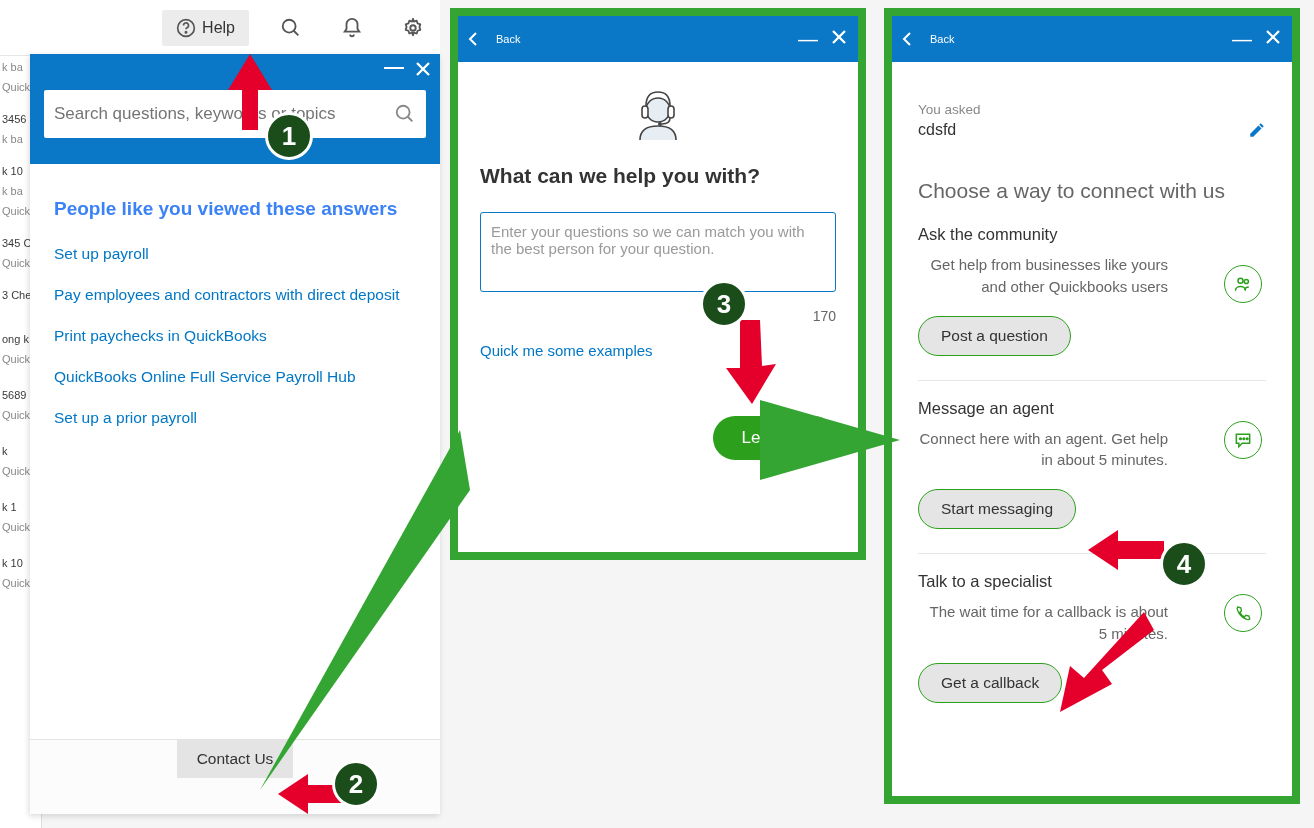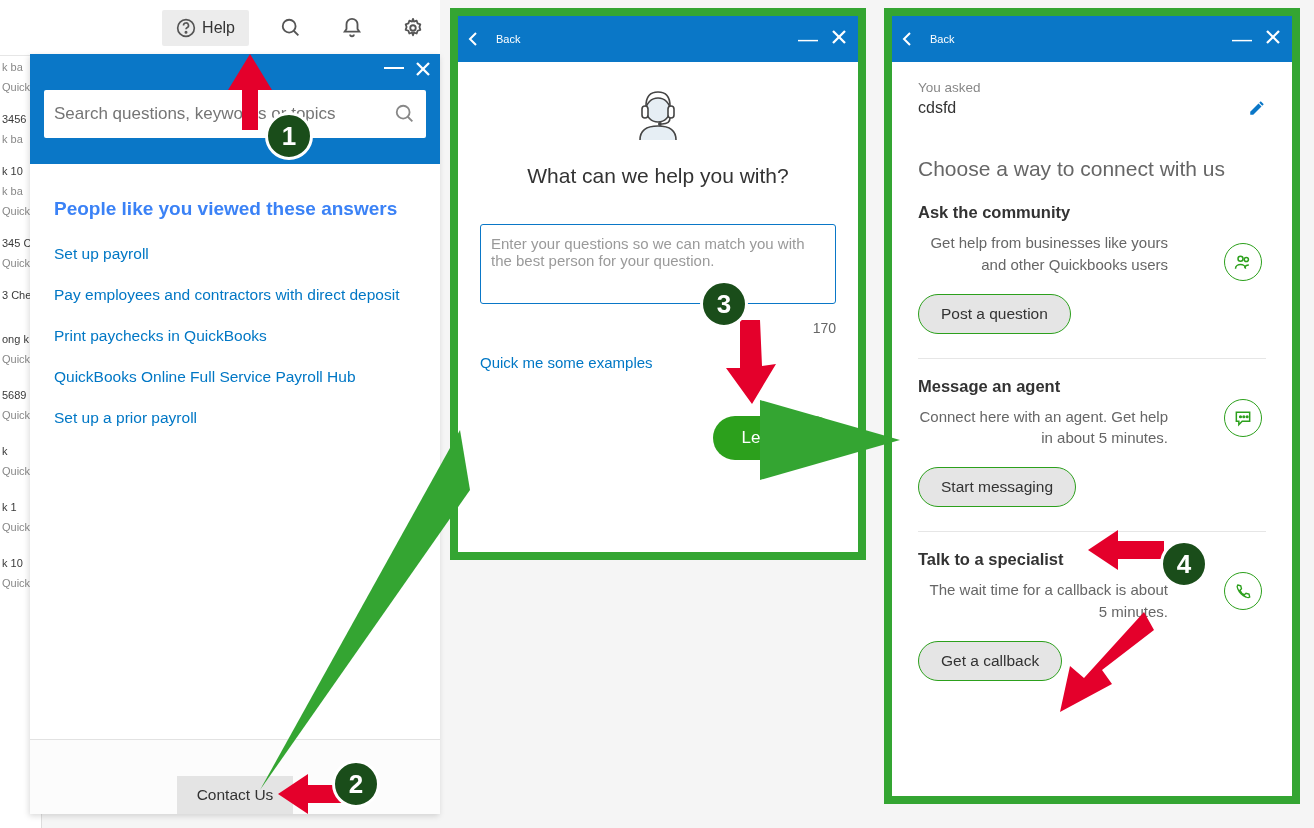--- a/index.html
+++ b/index.html
@@ -112,21 +112,21 @@
     color: #0077c5;
     font-size: 15.5px;
     margin-bottom: 20px;
     cursor: pointer;
     line-height: 1.35;
   }
   .panel1 .p1-footer {
     border-top: 1px solid #e2e2e2;
     height: 75px;
     display: flex;
-    align-items: flex-end;
+    align-items: flex-start;
     justify-content: center;
     background:#fcfcfc;
   }
   .panel1 .contact-us {
     background: #e4e4e4;
     color: #333;
     font-size: 15.5px;
     padding: 10px 20px;
     border: none;
     cursor: pointer;
@@ -160,25 +160,25 @@
   .panel2 .p2-body {
     padding: 22px 22px 0 22px;
     position: relative;
     flex:1;
   }
   .panel2 .agent-icon {
     display:block;
     margin: 0 auto 16px auto;
   }
   .panel2 h2 {
-    text-align: center;
+    text-align: left;
     font-size: 21px;
-    font-weight: 400;
-    color: #333;
-    margin-bottom: 36px;
+    font-weight: 700;
+    color: #333;
+    margin-bottom: 24px;
   }
   .panel2 textarea {
     width: 100%;
     height: 80px;
     border: 1.5px solid #0a77c7;
     border-radius: 3px;
     padding: 10px;
     font-size: 15px;
     font-family: inherit;
     color: #333;
@@ -220,20 +220,21 @@
     width: 416px; height: 796px;
     border: 8px solid #34a532;
     background: #fff;
     display: flex;
     flex-direction: column;
   }
   .panel3 .p3-body {
     padding: 18px 26px 0 26px;
     flex:1;
     overflow:hidden;
+    margin-top:22px;
   }
   .panel3 .you-asked-lbl { font-size: 13.5px; color: #888; }
   .panel3 .you-asked-row {
     display: flex; justify-content: space-between; align-items: flex-start;
     margin-top: 4px;
   }
   .panel3 .you-asked-val { font-size: 16px; color: #333; }
   .panel3 .edit-ic { color: #0a77c7; cursor: pointer; }
   .panel3 h2 {
     font-size: 21px;
@@ -242,21 +243,21 @@
     margin: 36px 0 22px 0;
   }
   .panel3 .section {
     border-bottom: 1px solid #e6e6e6;
     padding: 18px 0 24px 0;
     position: relative;
   }
   .panel3 .section:last-child { border-bottom: none; }
   .panel3 .sec-title {
     font-size: 16.5px;
-    font-weight: 700;
+    font-weight: 400;
     color: #333;
     margin-bottom: 10px;
   }
   .panel3 .sec-desc {
     font-size: 15px;
     color: #666;
     line-height: 1.45;
     max-width: 250px;
     text-align: right;
   }

